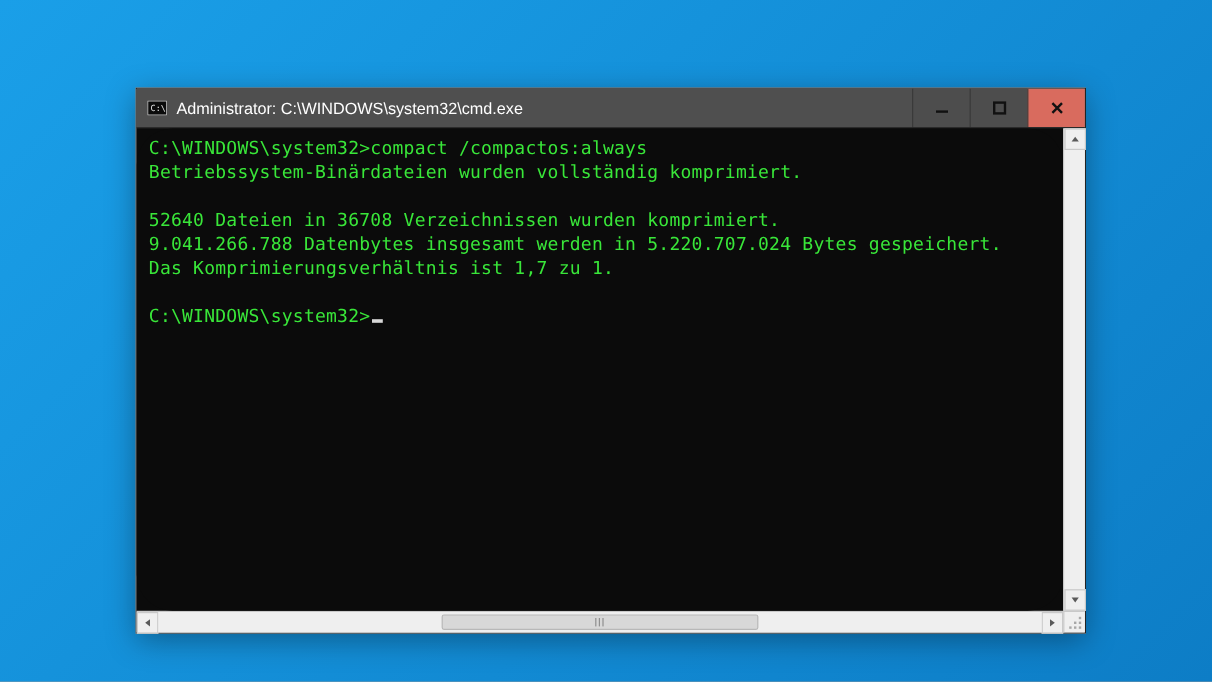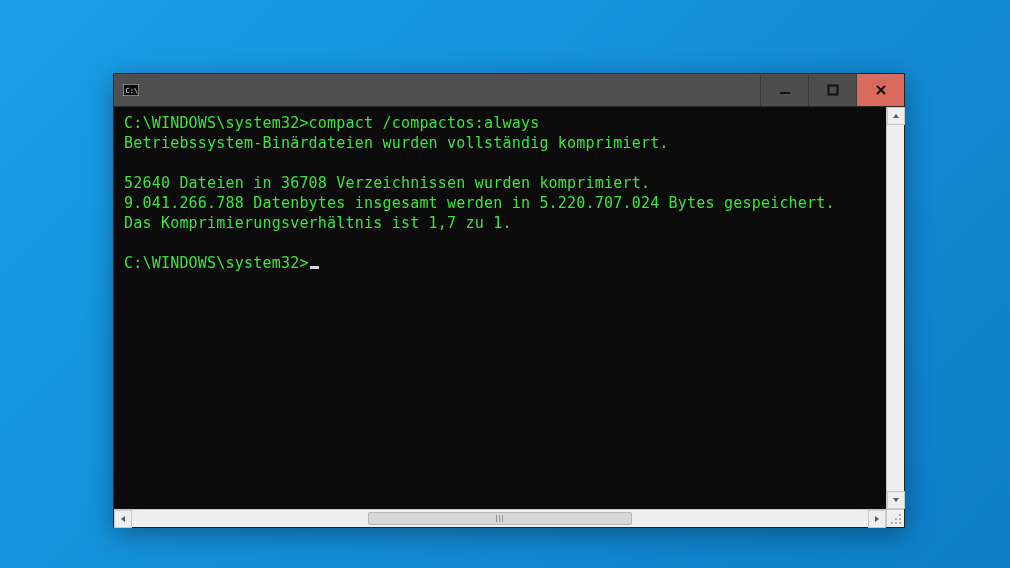--- a/index.html
+++ b/index.html
@@ -130,20 +130,21 @@
 <body>
 
 <div class="window">
   <div class="titlebar">
     <span class="icon">
       <svg width="16" height="12" viewBox="0 0 16 12">
         <rect x="0" y="0" width="16" height="12" fill="#0b0b0b" stroke="#e8e8e8" stroke-width="1"></rect>
         <text x="2.5" y="8.5" font-size="7" fill="#e8e8e8" font-family="Consolas,monospace">C:\</text>
       </svg>
     </span>
+    <span class="title">Administrator: C:\WINDOWS\system32\cmd.exe</span>
     <span class="spacer"></span>
     <div class="winbtn min">
       <svg width="12" height="12" viewBox="0 0 12 12">
           <rect x="1" y="8" width="10" height="2" fill="#111"></rect>
         </svg>
     </div>
     <div class="winbtn max">
       <svg width="12" height="12" viewBox="0 0 12 12">
           <rect x="1.5" y="1.5" width="9" height="9" fill="none" stroke="#111" stroke-width="2"></rect>
         </svg>

